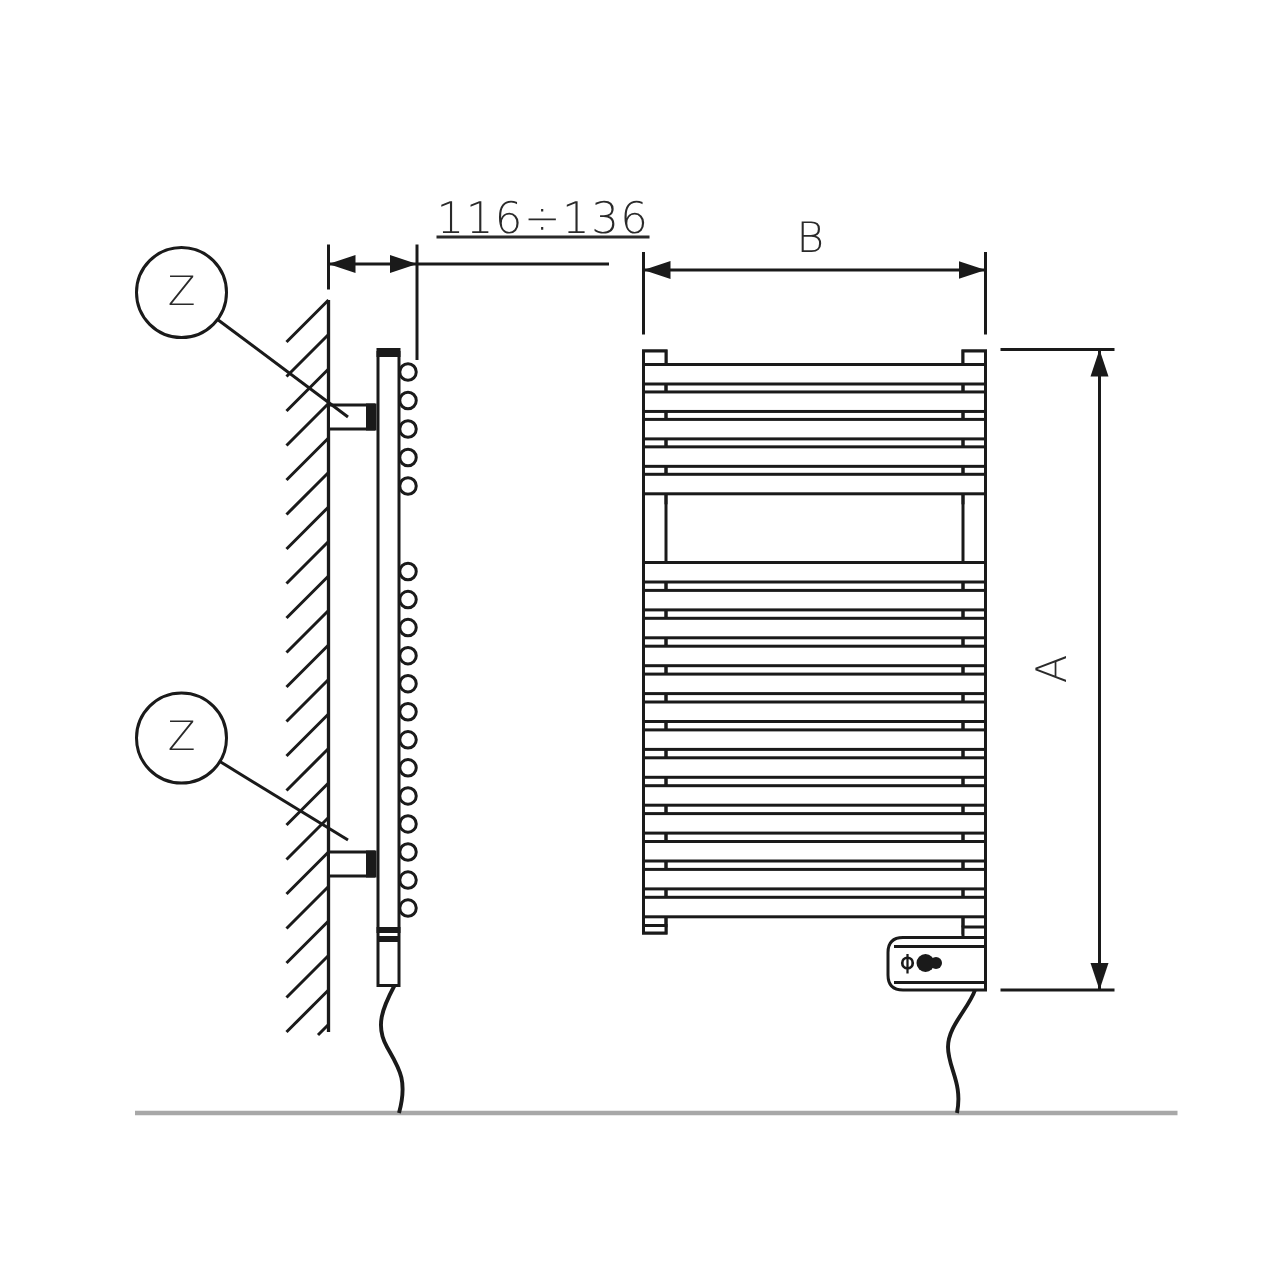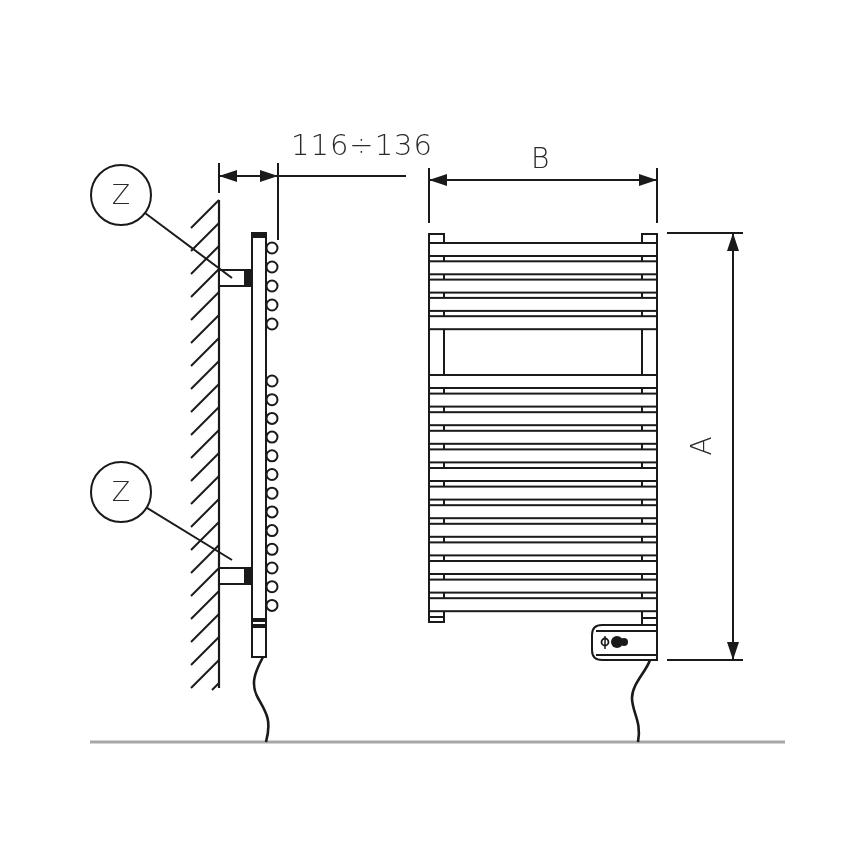--- a/index.html
+++ b/index.html
@@ -1,21 +1,21 @@
 <!DOCTYPE html>
 <html><head>
   <meta charset="utf-8">
   <style>
     html, body { margin: 0; padding: 0; background: #ffffff; }
     body { width: 850px; height: 850px; overflow: hidden; position: relative;
            font-family: "DejaVu Sans", sans-serif; }
     #stage { position: absolute; left: 0; top: 0; width: 850px; height: 850px; }
     .lbl { position: absolute; color: #2a2a2a; font-family: "DejaVu Sans", sans-serif;
            font-weight: 300; line-height: 1; white-space: nowrap; }
-    .dim-top { left: 291px; top: 131px; font-size: 29px; letter-spacing: 1px; }
+    .dim-top { left: 291px; top: 131px; font-size: 29px; letter-spacing: 1px; text-decoration: underline; }
     .dim-b { left: 531px; top: 145px; font-size: 28px; }
     .dim-a { left: 692px; top: 432px; font-size: 28px; transform: rotate(-90deg); transform-origin: center; }
     .zlabel { font-size: 27px; width: 60px; text-align: center; }
   </style>
 </head>
 <body>
 
 <div id="stage">
   <svg id="drawing" width="850" height="850" viewBox="0 0 850 850" xmlns="http://www.w3.org/2000/svg">
     <defs>

